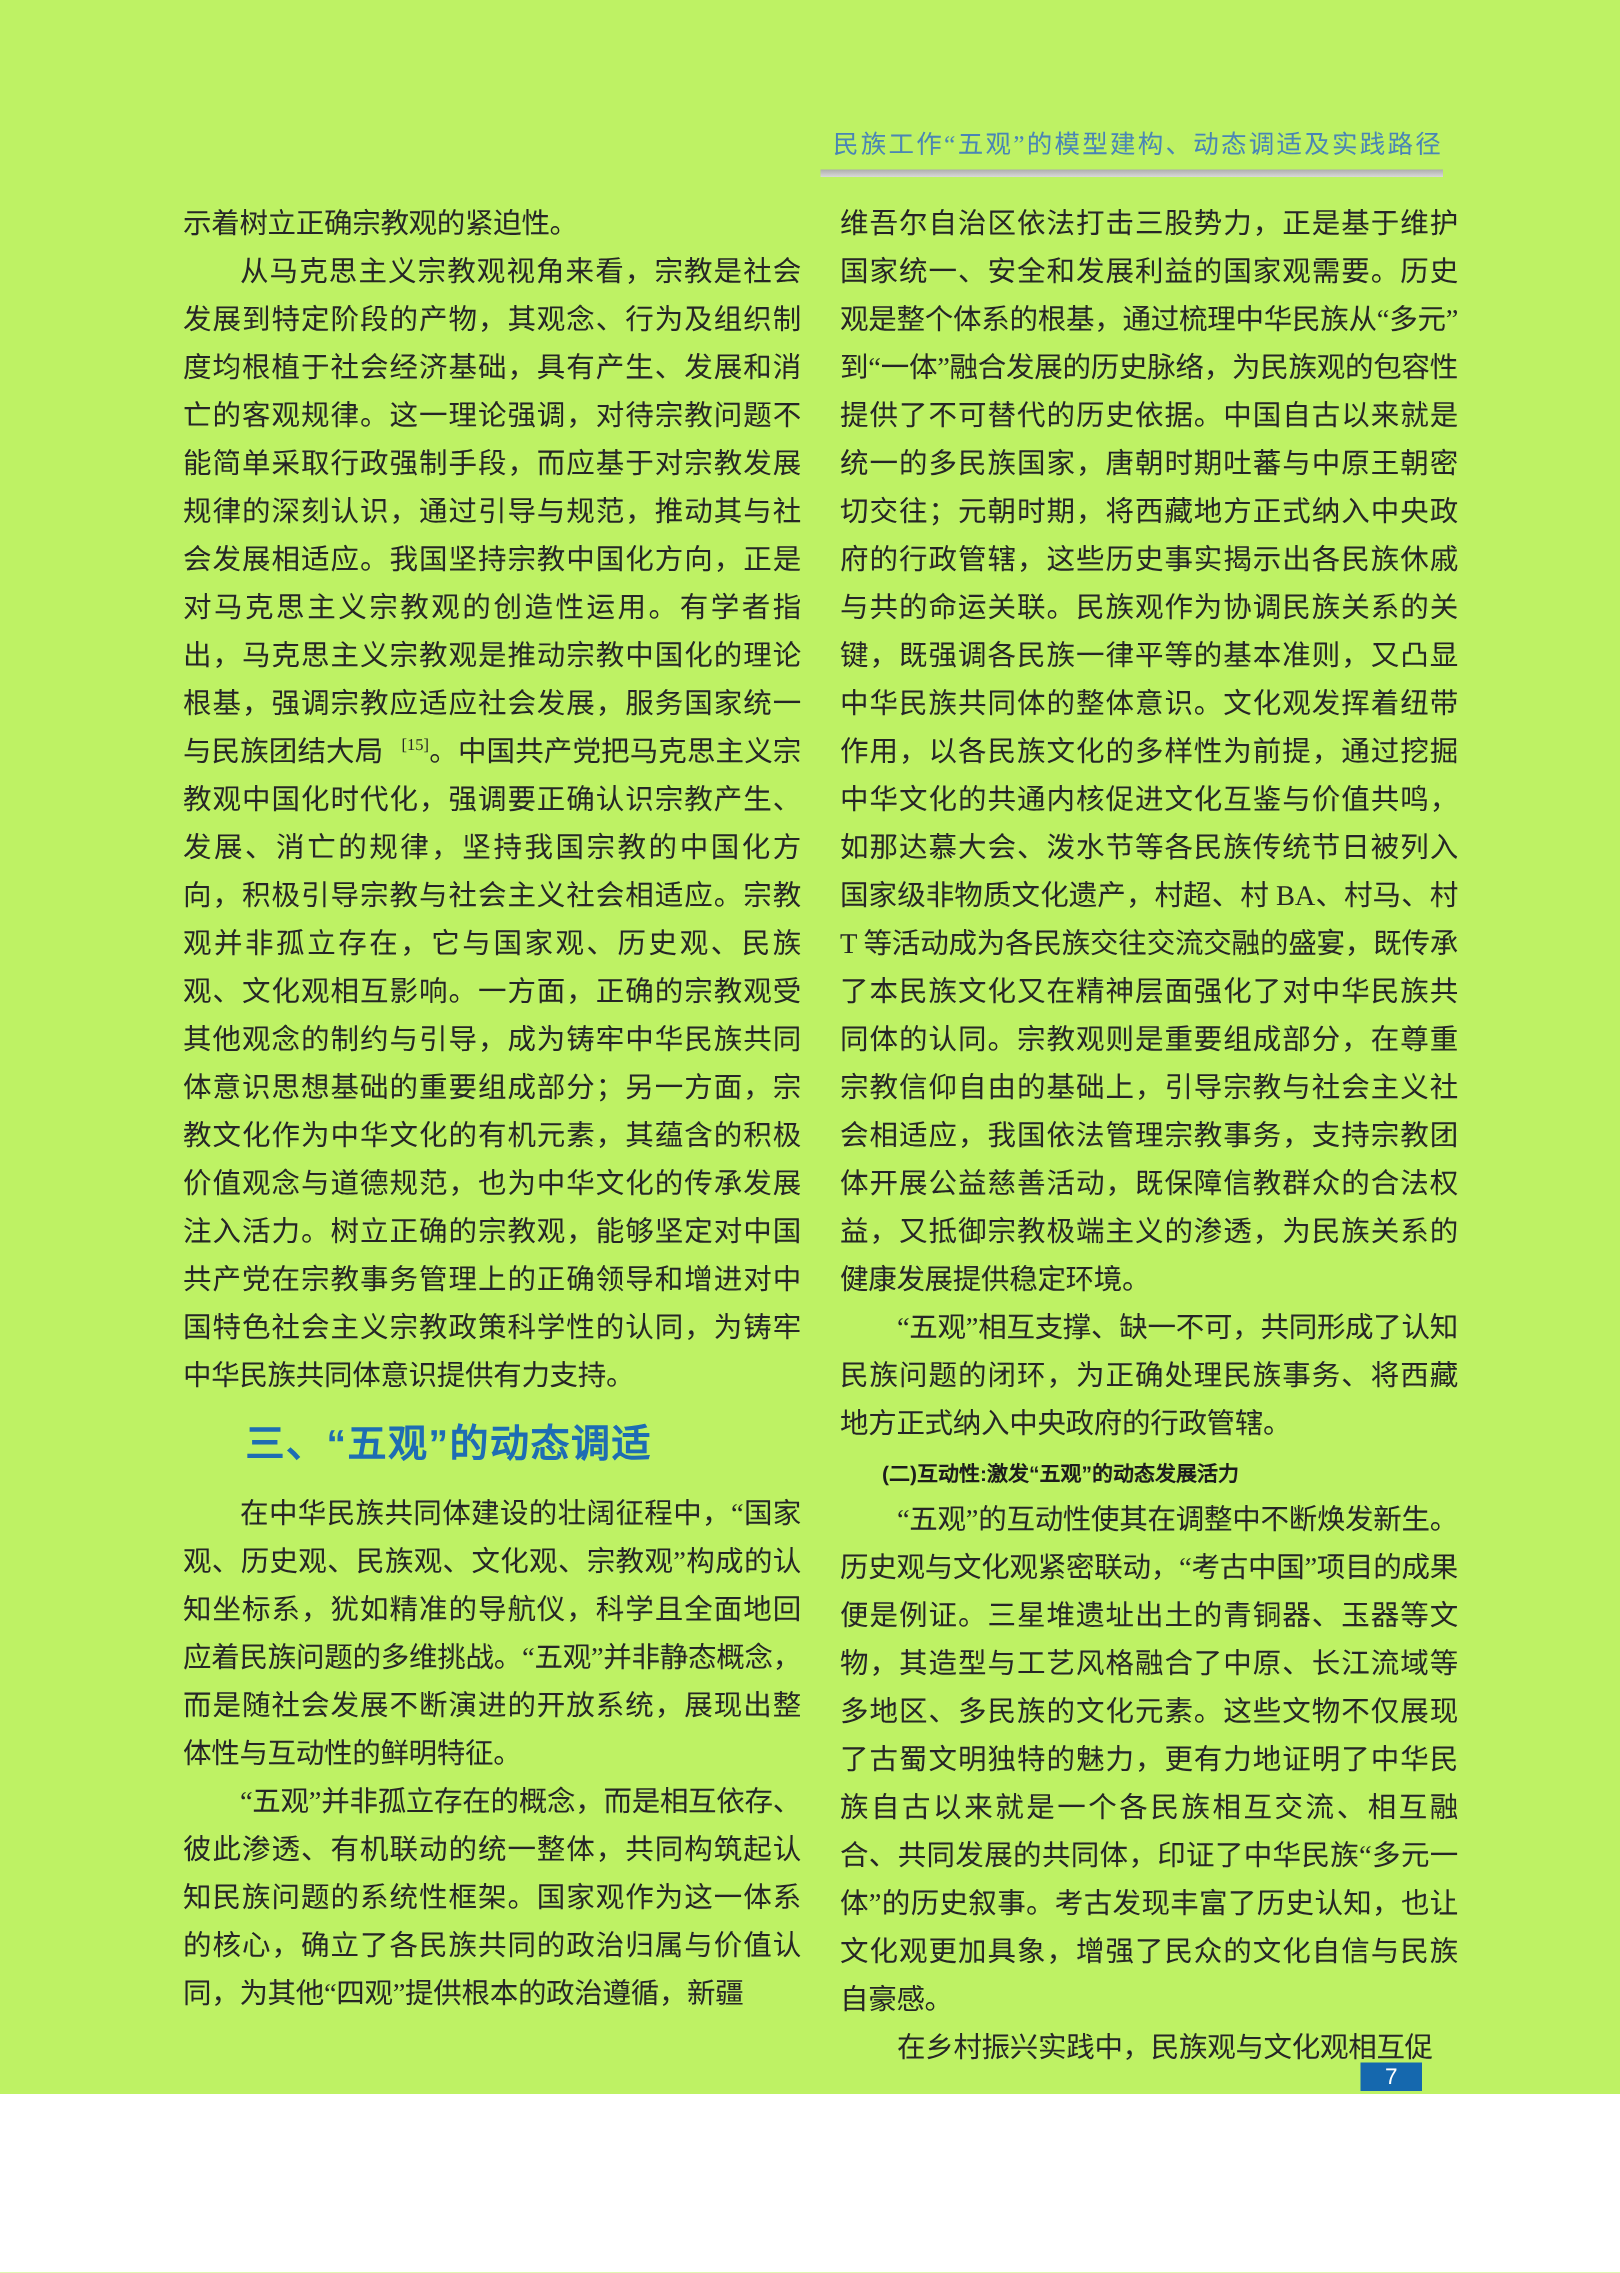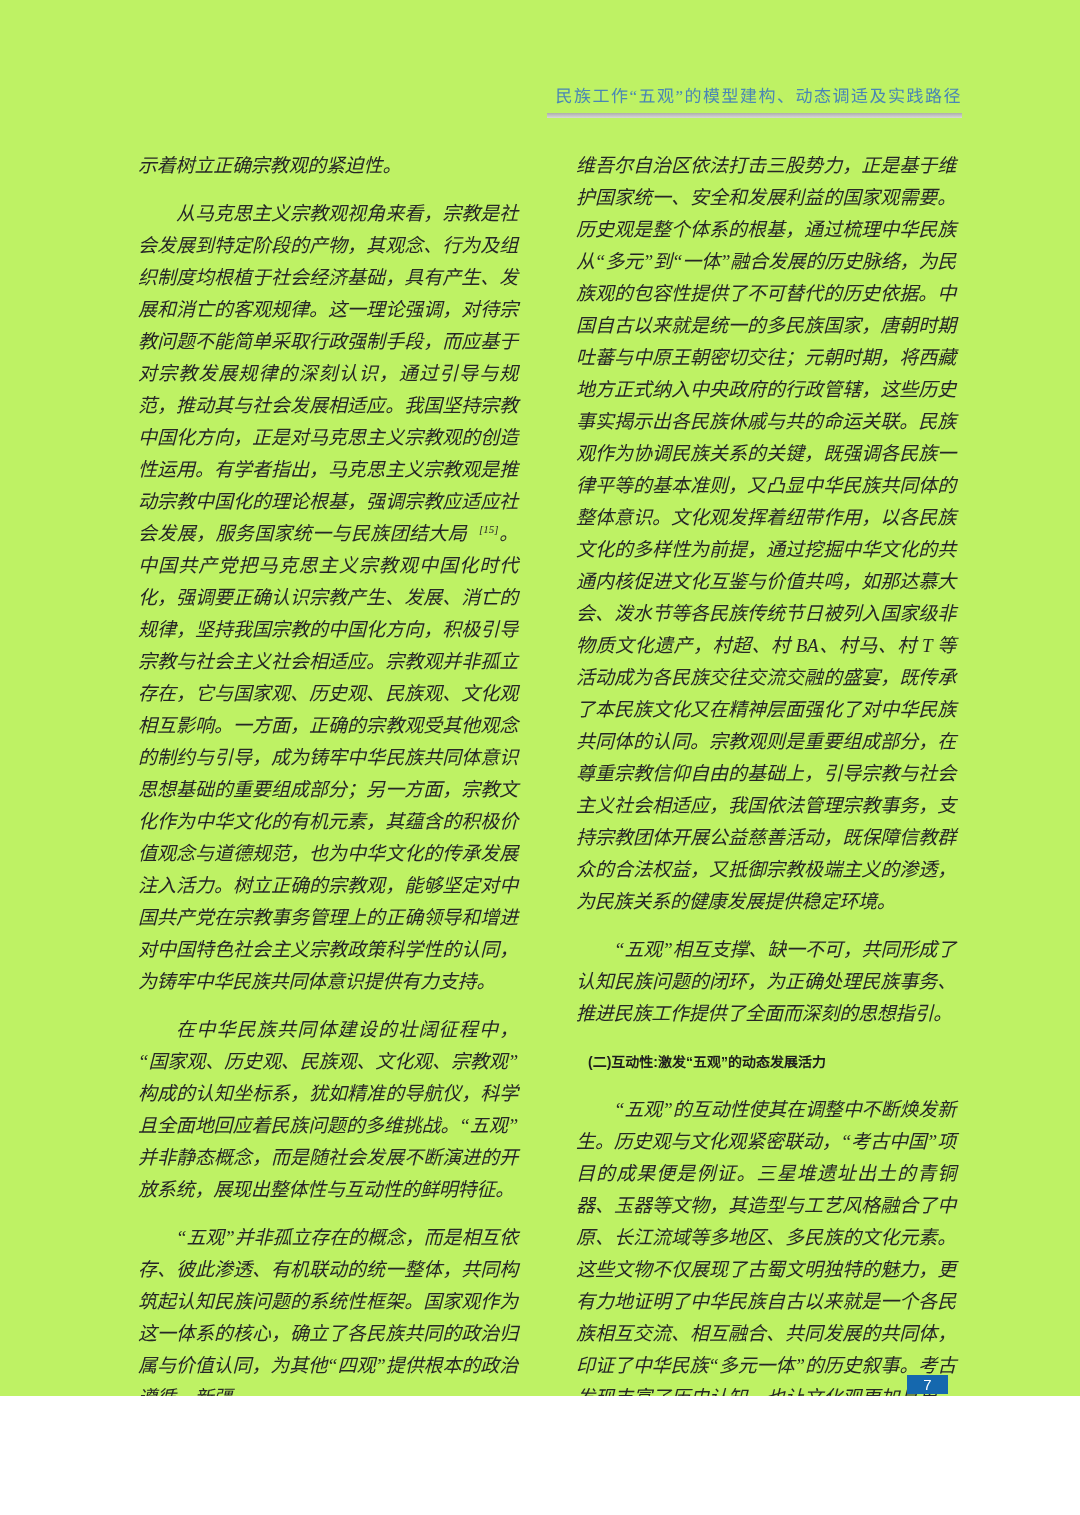--- a/index.html
+++ b/index.html
@@ -25,21 +25,21 @@
     position:absolute;top:113px;left:547px;width:415px;height:5px;
     background:linear-gradient(to bottom,#adadad,#d9d9d9);
   }
   .col{
     position:absolute;top:134px;width:412px;
     font-size:19px;line-height:32px;letter-spacing:-0.2px;
     text-align:justify;
   }
   .col-left{left:122px;}
   .col-right{left:560px;}
-  .col p{margin:16px;text-indent:2em;font-style:italic;}
+  .col p{margin:0;text-indent:2em;}
   .col p.noindent{text-indent:0;}
   sup.fnref{
     font-size:11px;letter-spacing:0;line-height:0;
     vertical-align:super;
     padding-left:12px;
   }
   .section-heading{
     margin:10px 0 14px 0;
     font-family:"Liberation Sans","DejaVu Sans",sans-serif;
     font-weight:bold;font-size:26px;line-height:36px;
@@ -64,27 +64,28 @@
 
 <div class="page">
 
   <div class="running-title">民族工作“五观”的模型建构、动态调适及实践路径</div>
 
   <div class="header-rule"></div>
 
   <div class="col col-left">
     <p class="noindent">示着树立正确宗教观的紧迫性。</p>
     <p><span>从马克思主义宗教观视角来看，宗教是社会发展到特定阶段的产物，其观念、行为及组织制度均根植于社会经济基础，具有产生、发展和消亡的客观规律。这一理论强调，对待宗教问题不能简单采取行政强制手段，而应基于对宗教发展规律的深刻认识，通过引导与规范，推动其与社会发展相适应。我国坚持宗教中国化方向，正是对马克思主义宗教观的创造性运用。有学者指出，马克思主义宗教观是推动宗教中国化的理论根基，强调宗教应适应社会发展，服务国家统一与民族团结大局</span><sup class="fnref">[15]</sup><span>。中国共产党把马克思主义宗教观中国化时代化，强调要正确认识宗教产生、发展、消亡的规律，坚持我国宗教的中国化方向，积极引导宗教与社会主义社会相适应。宗教观并非孤立存在，它与国家观、历史观、民族观、文化观相互影响。一方面，正确的宗教观受其他观念的制约与引导，成为铸牢中华民族共同体意识思想基础的重要组成部分；另一方面，宗教文化作为中华文化的有机元素，其蕴含的积极价值观念与道德规范，也为中华文化的传承发展注入活力。树立正确的宗教观，能够坚定对中国共产党在宗教事务管理上的正确领导和增进对中国特色社会主义宗教政策科学性的认同，为铸牢中华民族共同体意识提供有力支持。</span></p>
+    <h2 class="section-heading">三、“五观”的动态调适</h2>
     <p>在中华民族共同体建设的壮阔征程中，“国家观、历史观、民族观、文化观、宗教观”构成的认知坐标系，犹如精准的导航仪，科学且全面地回应着民族问题的多维挑战。“五观”并非静态概念，而是随社会发展不断演进的开放系统，展现出整体性与互动性的鲜明特征。</p>
     <p>“五观”并非孤立存在的概念，而是相互依存、彼此渗透、有机联动的统一整体，共同构筑起认知民族问题的系统性框架。国家观作为这一体系的核心，确立了各民族共同的政治归属与价值认同，为其他“四观”提供根本的政治遵循，新疆</p>
   </div>
 
   <div class="col col-right">
     <p class="noindent">维吾尔自治区依法打击三股势力，正是基于维护国家统一、安全和发展利益的国家观需要。历史观是整个体系的根基，通过梳理中华民族从“多元”到“一体”融合发展的历史脉络，为民族观的包容性提供了不可替代的历史依据。中国自古以来就是统一的多民族国家，唐朝时期吐蕃与中原王朝密切交往；元朝时期，将西藏地方正式纳入中央政府的行政管辖，这些历史事实揭示出各民族休戚与共的命运关联。民族观作为协调民族关系的关键，既强调各民族一律平等的基本准则，又凸显中华民族共同体的整体意识。文化观发挥着纽带作用，以各民族文化的多样性为前提，通过挖掘中华文化的共通内核促进文化互鉴与价值共鸣，如那达慕大会、泼水节等各民族传统节日被列入国家级非物质文化遗产，村超、村 BA、村马、村 T 等活动成为各民族交往交流交融的盛宴，既传承了本民族文化又在精神层面强化了对中华民族共同体的认同。宗教观则是重要组成部分，在尊重宗教信仰自由的基础上，引导宗教与社会主义社会相适应，我国依法管理宗教事务，支持宗教团体开展公益慈善活动，既保障信教群众的合法权益，又抵御宗教极端主义的渗透，为民族关系的健康发展提供稳定环境。</p>
-    <p>“五观”相互支撑、缺一不可，共同形成了认知民族问题的闭环，为正确处理民族事务、推进民族工作提供了全面而深刻的思想指引。</p>
+    <p>“五观”相互支撑、缺一不可，共同形成了认知民族问题的闭环，为正确处理民族事务、将西藏地方正式纳入中央政府的行政管辖。</p>
     <h3 class="subheading">(二)互动性:激发“五观”的动态发展活力</h3>
     <p>“五观”的互动性使其在调整中不断焕发新生。历史观与文化观紧密联动，“考古中国”项目的成果便是例证。三星堆遗址出土的青铜器、玉器等文物，其造型与工艺风格融合了中原、长江流域等多地区、多民族的文化元素。这些文物不仅展现了古蜀文明独特的魅力，更有力地证明了中华民族自古以来就是一个各民族相互交流、相互融合、共同发展的共同体，印证了中华民族“多元一体”的历史叙事。考古发现丰富了历史认知，也让文化观更加具象，增强了民众的文化自信与民族自豪感。</p>
     <p>在乡村振兴实践中，民族观与文化观相互促</p>
   </div>
 
   <div class="page-number">7</div>
 
 </div>
 
 </body></html>

